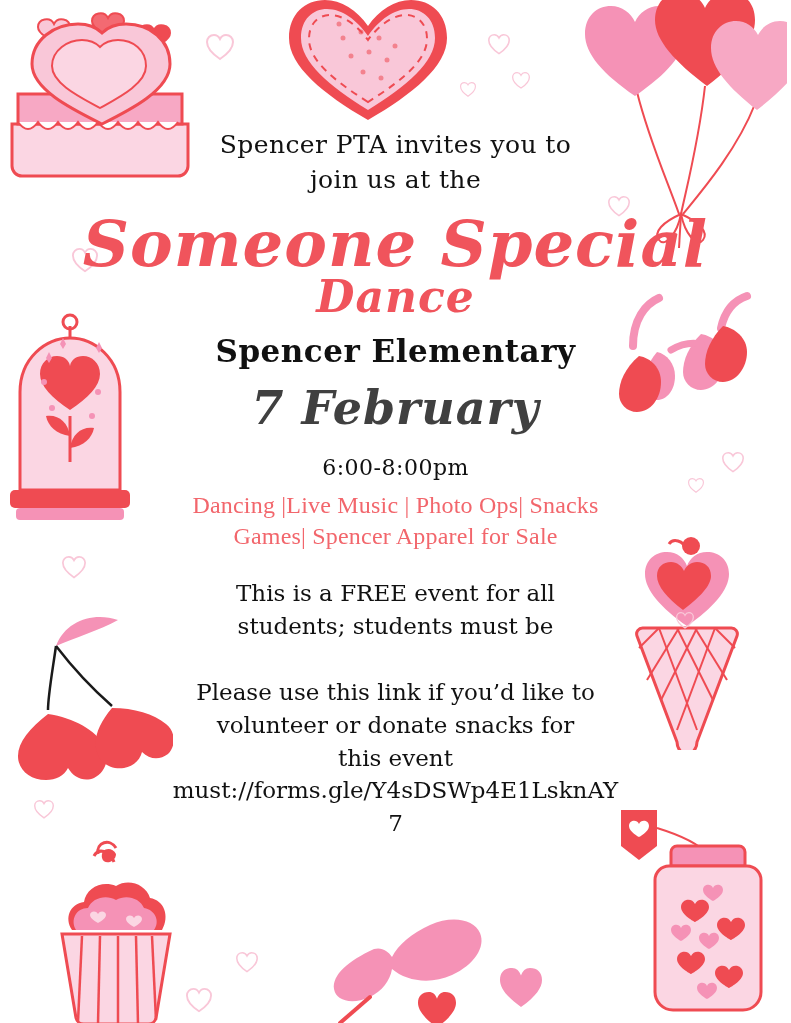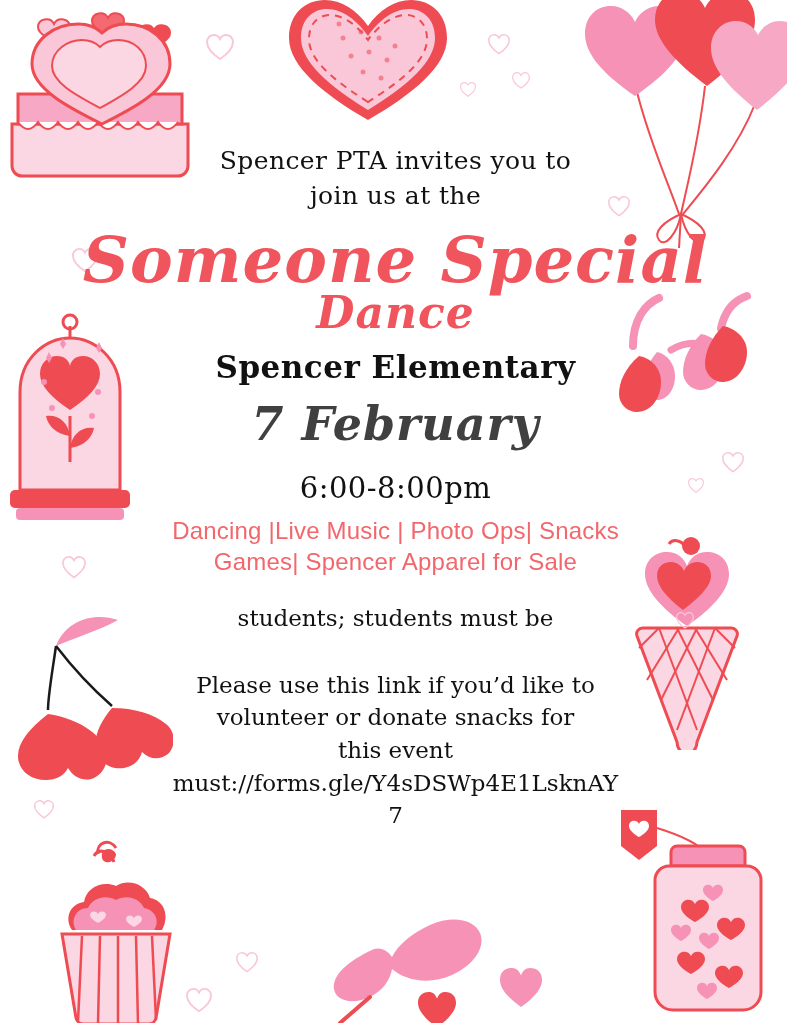--- a/index.html
+++ b/index.html
@@ -26,21 +26,21 @@
   .deco {
     position: absolute;
     pointer-events: none;
   }
 
   
   .content {
     position: absolute;
     left: 0;
     right: 0;
-    top: 144px;
+    top: 128px;
     text-align: center;
     z-index: 5;
   }
 
   .invite {
     font-family: "DejaVu Serif", serif;
     font-size: 25px;
     line-height: 1.38;
     color: #111111;
     letter-spacing: 0.4px;
@@ -79,29 +79,29 @@
     font-style: italic;
     font-weight: bold;
     font-size: 46px;
     color: #404040;
     margin-top: 12px;
     letter-spacing: 1px;
   }
 
   .time {
     font-family: "DejaVu Serif", serif;
-    font-size: 29px;
+    font-size: 22px;
     color: #111111;
     margin-top: 20px;
     letter-spacing: 0.5px;
   }
 
   .features {
     color: #f2666c;
-    font-family: Liberation Sans, sans-serif;
+    font-family: Liberation Serif, serif;
     font-size: 24px;
     line-height: 1.32;
     margin-top: 10px;
     letter-spacing: 0.2px;
   }
 
   .freeevent {
     font-family: "DejaVu Serif", serif;
     font-size: 23px;
     line-height: 1.42;
@@ -433,20 +433,21 @@
     <div class="date">7 February</div>
 
     <div class="time">6:00-8:00pm</div>
 
     <div class="features">
       <div>Dancing |Live Music | Photo Ops| Snacks</div>
       <div>Games| Spencer Apparel for Sale</div>
     </div>
 
     <div class="freeevent">
+      <div>This is a FREE event for all</div>
       <div>students; students must be</div>
     </div>
 
     <div class="linktext">
       <div>Please use this link if you’d like to</div>
       <div>volunteer or donate snacks for</div>
       <div>this event</div>
       <div class="url">must://forms.gle/Y4sDSWp4E1LsknAY7</div>
     </div>
 

